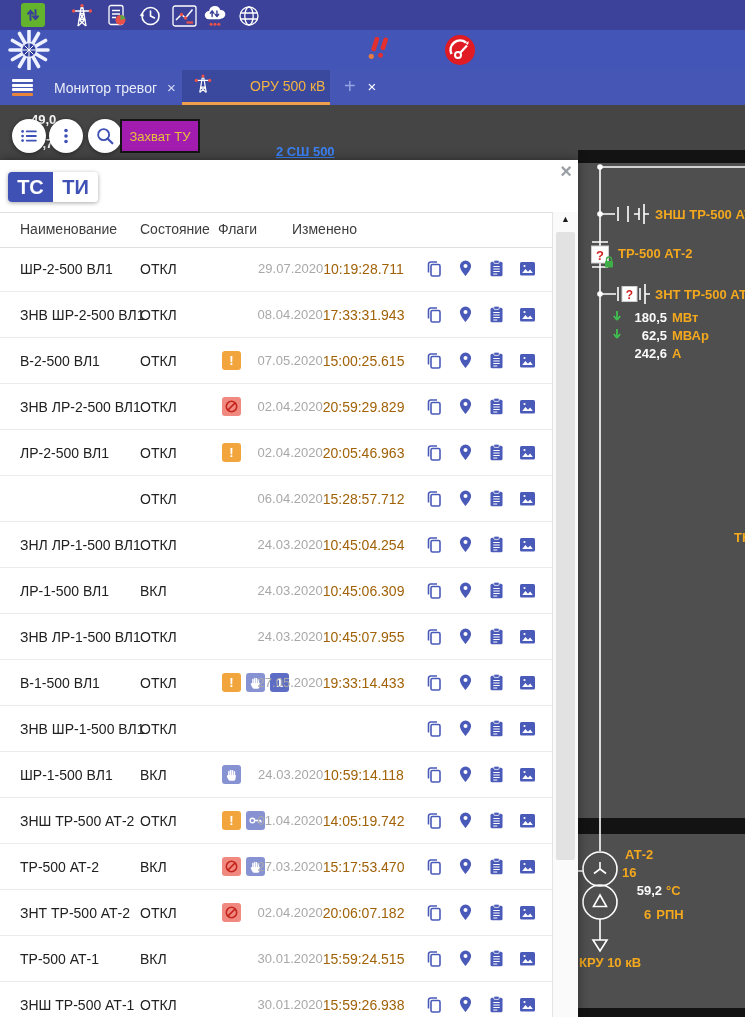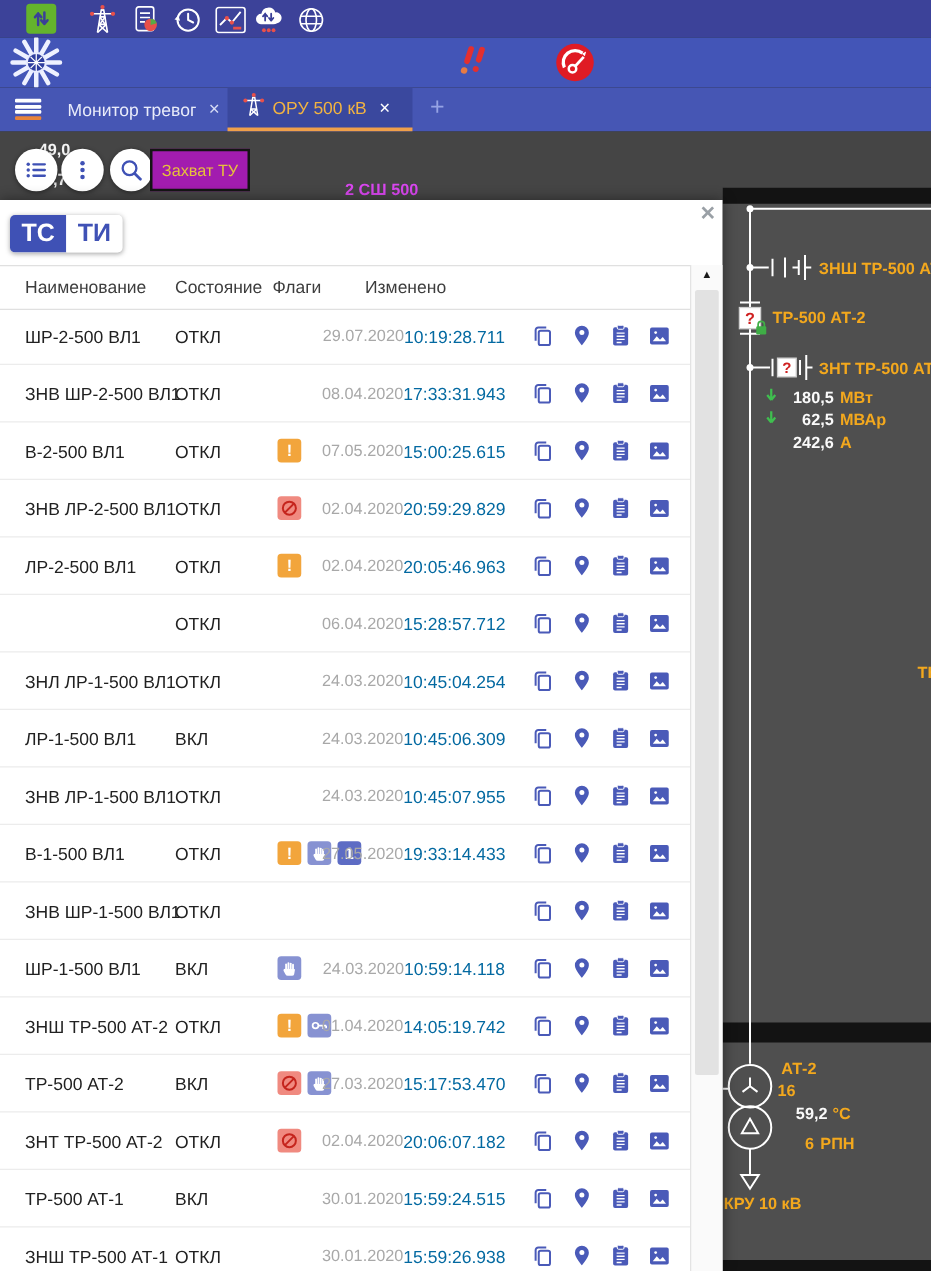--- a/index.html
+++ b/index.html
@@ -12,30 +12,30 @@
   .tabbar{position:absolute;left:0;top:70px;width:745px;height:35px;background:#4656b4;z-index:4;}
   .tb-icon{position:absolute;top:3px;width:26px;height:25px;display:flex;align-items:center;justify-content:center;cursor:pointer;}
   .updown-btn{position:absolute;left:21px;top:3px;width:24px;height:24px;background:#64b32c;border-radius:3px;
               display:flex;align-items:center;justify-content:center;}
   
   .hamburger{position:absolute;left:12px;top:9px;width:21px;height:17px;display:flex;flex-direction:column;justify-content:space-between;cursor:pointer;}
   .hamburger div{height:3px;border-radius:1px;background:#fff;}
   .hamburger div:last-child{background:#e8833a;}
   .tab{position:absolute;top:0;height:35px;display:flex;align-items:center;box-sizing:border-box;cursor:pointer;}
   .tab1{left:40px;width:140px;}
-  .tab2{left:182px;width:148px;background:#3a489e;border-bottom:3px solid #f0a04a;}
+  .tab2{left:182px;width:148px;background:#3a489e;border-bottom:3px solid #f0a04a;gap:32px;}
   .tab-label{color:#e9ecfa;font-size:14px;margin-left:14px;white-space:nowrap;}
   .tab2 .tab-label{color:#f2b341;margin-left:6px;}
   .tab-close{color:#d7dcf5;font-size:15px;margin-left:10px;cursor:pointer;}
   .tab2 .tab-close{color:#fff;}
   .tab-plus{position:absolute;left:344px;top:5px;color:#96a3e4;font-size:20px;cursor:pointer;}
   
   .content-bg{position:absolute;left:0;top:105px;width:745px;height:912px;background:#454545;z-index:0;}
   .bgtext{position:absolute;z-index:1;font-size:13px;font-weight:bold;white-space:nowrap;}
-  .bg-orange{color:#d946ef;} .bg-white{color:#f4f4f4;}
+  .bg-orange{color:#3b82f6;text-decoration:underline;} .bg-white{color:#f4f4f4;}
   
   .circle-btn{position:absolute;width:34px;height:34px;border-radius:50%;background:#fff;z-index:2;
               display:flex;align-items:center;justify-content:center;box-shadow:0 1px 4px rgba(0,0,0,.45);cursor:pointer;}
   .capture-btn{position:absolute;left:120px;top:119px;width:80px;height:34px;background:#a21caf;border:2px solid #141414;
                color:#e7c23b;font-size:13px;display:flex;align-items:center;justify-content:center;z-index:2;cursor:pointer;box-sizing:border-box;}
   
   .modal{position:absolute;left:0;top:160px;width:578px;height:857px;background:#fff;z-index:3;box-shadow:0 0 10px rgba(0,0,0,.45);}
   .modal-close{position:absolute;right:6px;top:0px;font-size:20px;color:#9aa0a6;cursor:pointer;font-weight:bold;}
   .seg{position:absolute;left:8px;top:12px;display:flex;box-shadow:0 1px 4px rgba(0,0,0,.35);border-radius:4px;overflow:hidden;}
   .seg button{width:45px;height:30px;border:none;font-size:20px;font-weight:bold;cursor:pointer;font-family:inherit;}
@@ -43,21 +43,21 @@
   .seg .off{background:#fff;color:#3f51b5;}
   .thead{position:absolute;left:0;top:52px;width:552px;height:34px;border-top:1px solid #e0e0e0;border-bottom:1px solid #e0e0e0;}
   .th{position:absolute;top:8px;font-size:14px;color:#3d3d3d;}
   .tbody{position:absolute;left:0;top:86px;width:552px;height:771px;overflow:hidden;}
   .row{position:relative;height:45px;border-bottom:1px solid #ececec;cursor:pointer;}
   .cell{position:absolute;top:0;height:45px;display:flex;align-items:center;font-size:14px;color:#212121;}
   .c-name{left:20px;} .c-state{left:140px;}
   .c-flags{left:222px;gap:5px;}
   .c-changed{left:280px;width:102px;flex-direction:row;justify-content:center;}
   .c-changed .d{font-size:13px;color:#a8a8a8;line-height:15px;}
-  .c-changed .t{font-size:14px;color:#0369a1;line-height:16px;text-align:right;}
+  .c-changed .t{font-size:14px;color:#a16207;line-height:16px;text-align:right;}
   .c-actions{left:424px;gap:11px;}
   .act{width:20px;height:20px;display:flex;align-items:center;justify-content:center;cursor:pointer;}
   .badge{width:19px;height:19px;border-radius:3px;display:inline-flex;align-items:center;justify-content:center;
          color:#fff;font-size:13px;font-weight:bold;}
   .badge-warn{background:#f2a53c;} .badge-block{background:#f08a80;}
   .badge-hand{background:#8792d2;} .badge-one{background:#5d6cc4;} .badge-key{background:#8792d2;}
   
   .vscroll{position:absolute;right:0;top:52px;width:26px;height:805px;background:#fafafa;border-left:1px solid #e3e3e3;box-sizing:border-box;}
   .vs-up{position:absolute;left:0;top:2px;width:25px;height:14px;text-align:center;font-size:9px;color:#1a1a1a;cursor:pointer;}
   .vs-thumb{position:absolute;left:3px;top:20px;width:19px;height:628px;background:#e2e2e2;border-radius:2px;cursor:pointer;}

